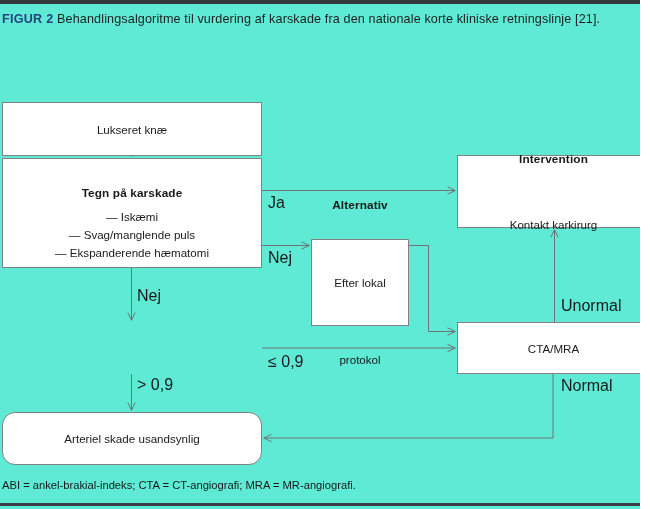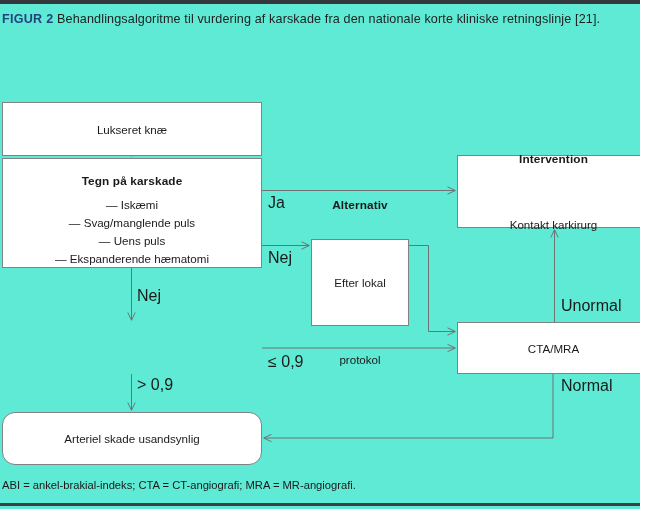--- a/index.html
+++ b/index.html
@@ -73,21 +73,21 @@
     padding: 0;
   }
   .node ul li {
     font-size: 11.6px;
     line-height: 18px;
     white-space: nowrap;
   }
 
   #n-lukseret   { left: 2px;   top: 65px;  width: 260px; height: 54px; margin-top: 37px; }
   #n-tegn       { left: 2px;   top: 158px; width: 260px; height: 110px;
-                  justify-content: flex-start; padding-top: 14px; }
+                  justify-content: flex-start; padding-top: 26px; }
   #n-abi        { left: 2px;   top: 322px; width: 260px; height: 52px; }
   #n-arteriel   { left: 2px;   top: 412px; width: 260px; height: 53px; border-radius: 13px; }
   #n-alternativ { left: 311px; top: 239px; width: 98px;  height: 87px; gap: 12px; }
   #n-interv     { left: 457px; top: 155px; width: 193px; height: 73px; }
   #n-cta        { left: 457px; top: 322px; width: 193px; height: 52px; }
 
   
   .edge-label {
     position: absolute;
     font-size: 16px;
@@ -162,21 +162,20 @@
 
   <div class="node" id="n-lukseret">
     <span>Lukseret knæ</span>
   </div>
 
   <div class="node" id="n-tegn">
     <span class="ttl">Tegn på karskade</span>
     <ul>
       <li>—   Iskæmi</li>
       <li>—   Svag/manglende puls</li>
-      <li>—   Uens puls</li>
       <li>—   Ekspanderende hæmatomi</li>
     </ul>
   </div>
 
   <div class="node" id="n-interv">
     <span class="ttl">Intervention</span>
     <span class="sub">Kontakt karkirurg</span>
   </div>
 
   <div class="node" id="n-alternativ">

